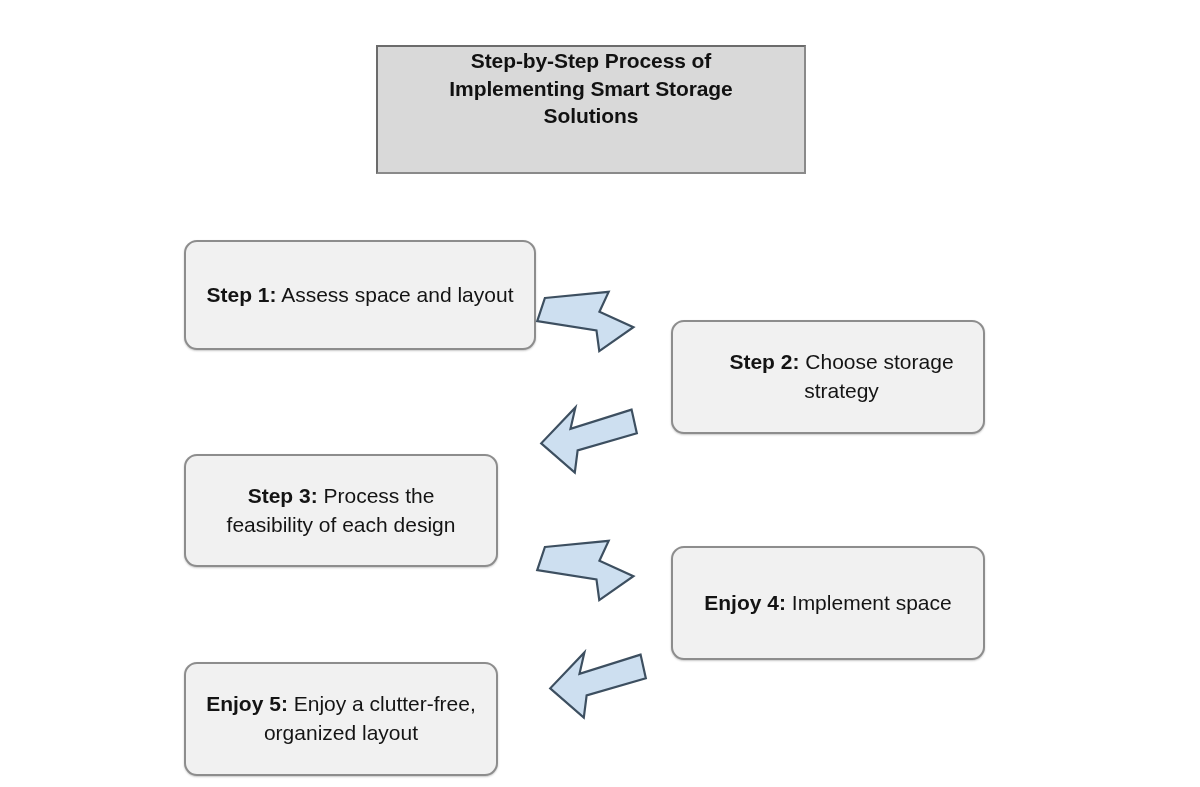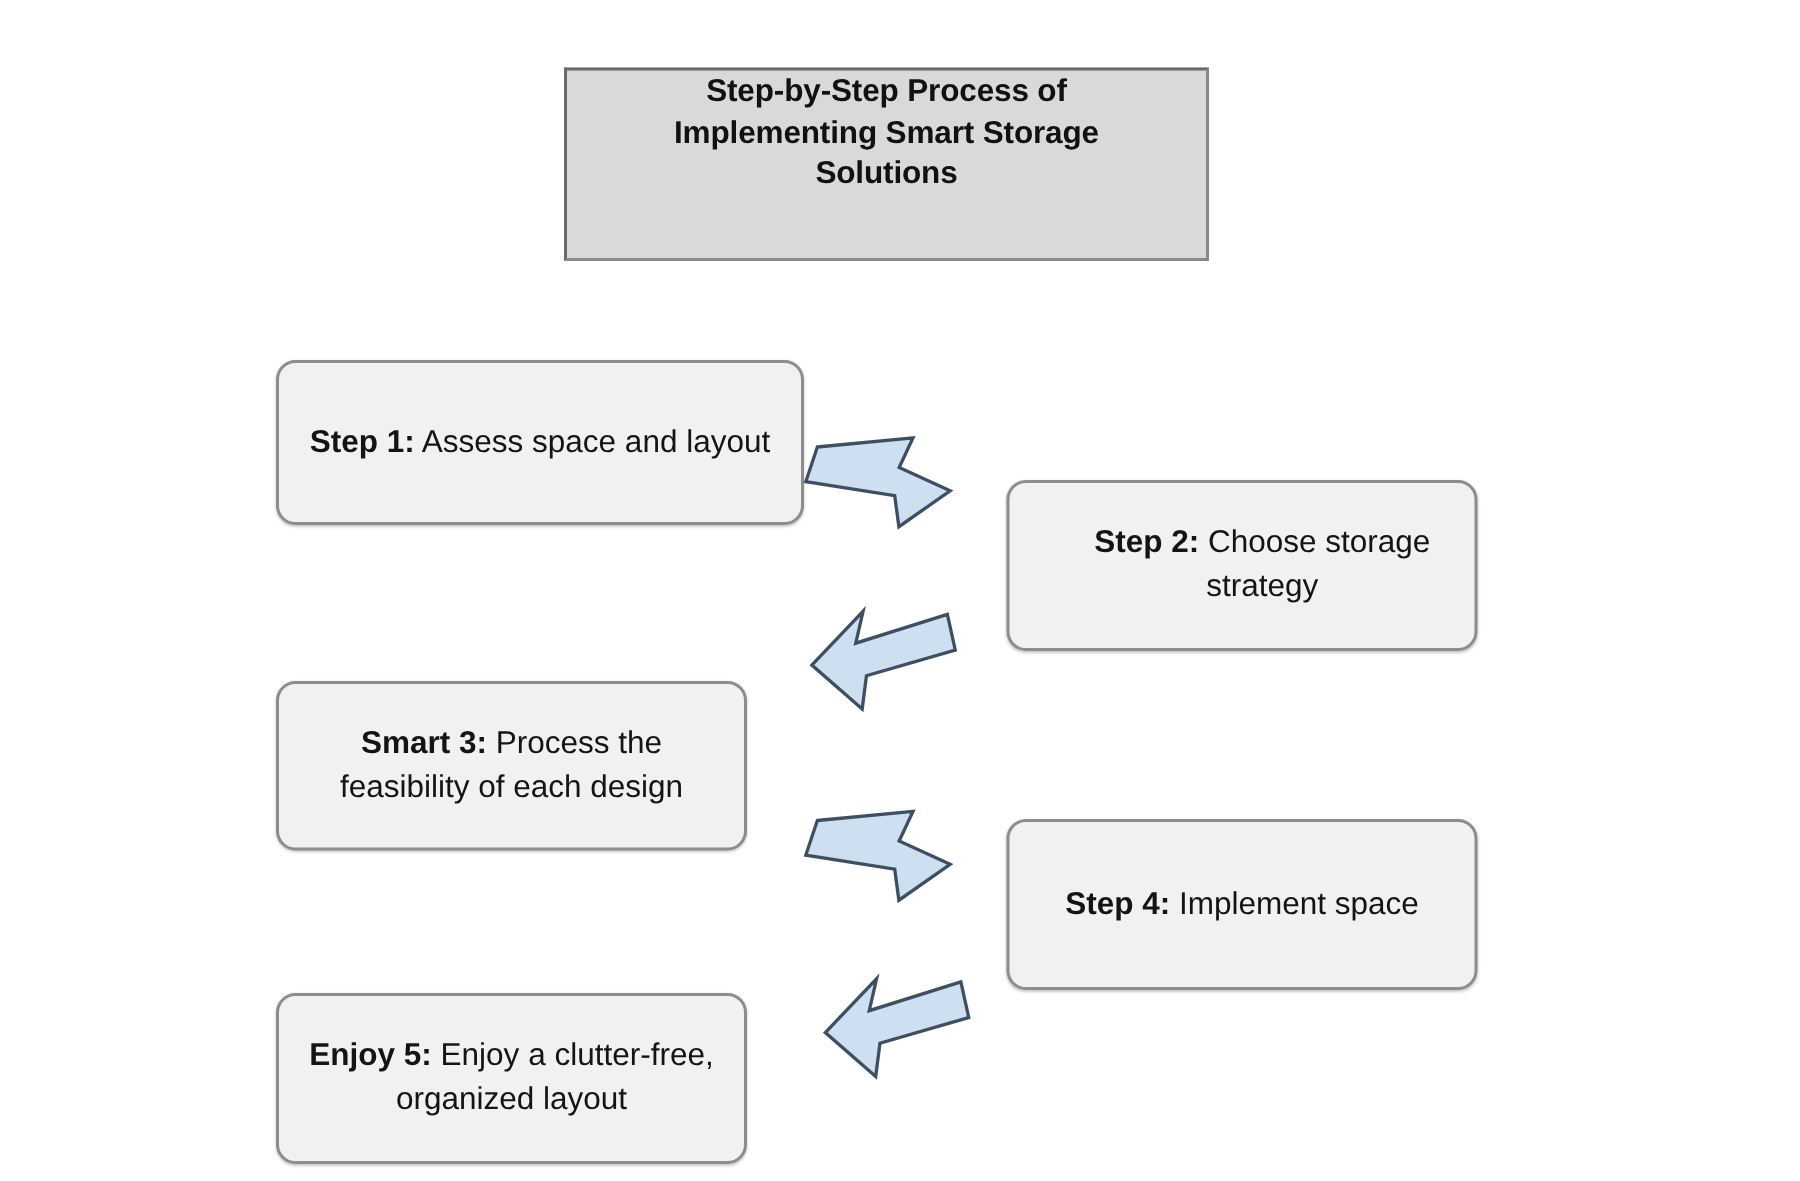--- a/index.html
+++ b/index.html
@@ -131,34 +131,34 @@
   </div>
 
   <div class="arrow arr-2">
     <svg width="106" height="76" viewBox="0 0 106 76">
       <path class="arrow-shape" d="M 100 12 L 38 28 L 44 7 L 8 41 L 40 72 L 44 50 L 104 36 Z" transform="rotate(-3 53 38)"></path>
     </svg>
   </div>
 
   <div class="step-box box-s3">
     <div class="step-text">
-      <span class="lead">Smart 3:</span> 
+      <span class="lead">Step 3:</span> 
       <span>Process the feasibility of each design</span>
     </div>
   </div>
 
   <div class="arrow arr-3">
     <svg width="104" height="62" viewBox="0 0 104 62">
       <path class="arrow-shape" d="M 6 16 L 68 0 L 62 21 L 98 31 L 68 60 L 62 40 L 2 40 Z" transform="rotate(9 52 31)"></path>
     </svg>
   </div>
 
   <div class="step-box box-s4">
     <div class="step-text">
-      <span class="lead">Step 4:</span> 
+      <span class="lead">Enjoy 4:</span> 
       <span>Implement space</span>
     </div>
   </div>
 
   <div class="arrow arr-4">
     <svg width="106" height="76" viewBox="0 0 106 76">
       <path class="arrow-shape" d="M 100 12 L 38 28 L 44 7 L 8 41 L 40 72 L 44 50 L 104 36 Z" transform="rotate(-3 53 38)"></path>
     </svg>
   </div>
 

